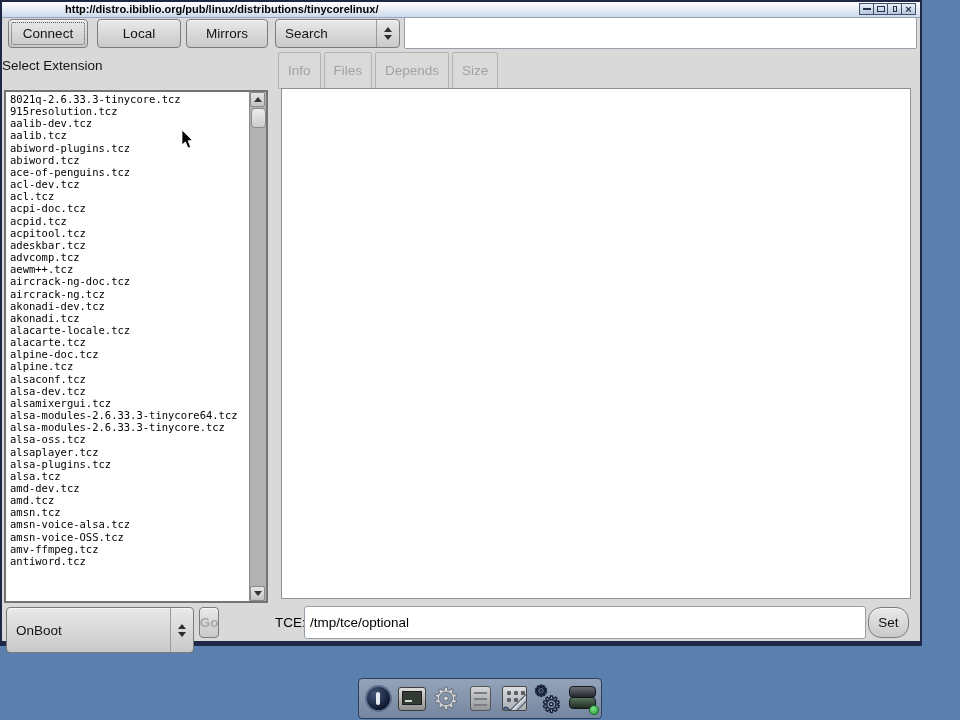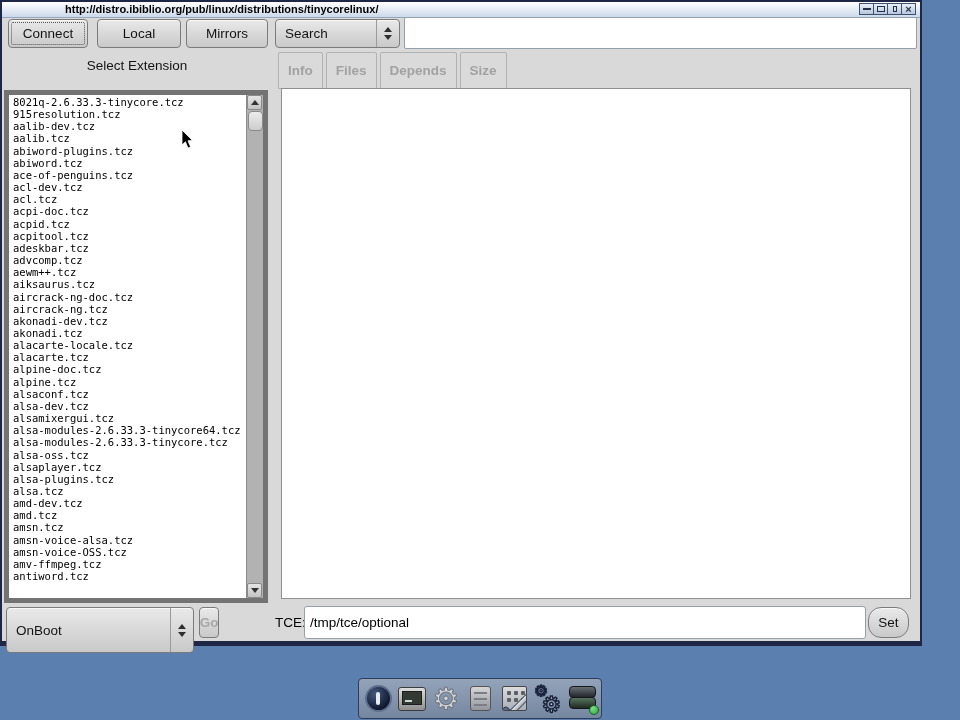--- a/index.html
+++ b/index.html
@@ -59,35 +59,35 @@
   .tri-down{width:0;height:0;border-left:4px solid transparent;border-right:4px solid transparent;border-top:5px solid #2e2e2e;}
   
   .text-input{
     position:absolute;box-sizing:border-box;
     background:#fff;border:1px solid #96a0aa;border-radius:2px;
     font-size:13.5px;color:#000;padding:0 0 0 5px;outline:none;
     font-family:"Liberation Sans",sans-serif;
   }
   
   .select-ext{
-    position:absolute;left:0;top:56px;width:270px;text-align:center;
+    position:absolute;left:0;top:56px;width:270px;text-align:left;
     font-size:13.5px;color:#141414;
   }
   
   .tabs{position:absolute;left:276px;top:50px;height:37px;display:flex;gap:3px;}
   .tab{
     box-sizing:border-box;height:37px;padding:0 9px;
     background:#dadada;border:1px solid #b2b2b2;border-radius:2px 2px 0 0;
     font-size:13.5px;color:#a2a2a2;
-    display:flex;align-items:center;justify-content:center;font-weight:bold;
+    display:flex;align-items:center;justify-content:center;
   }
   
   .listbox{
     position:absolute;left:2px;top:88px;width:264px;height:513px;
-    background:#fff;border:5px solid #737373;box-sizing:border-box;
+    background:#fff;border:2px solid #737373;box-sizing:border-box;
   }
   .list-rows{
     position:absolute;left:0;top:1px;right:17px;bottom:0;overflow:hidden;
     padding-left:4px;
   }
   .row{
     font-family:"DejaVu Sans Mono",monospace;
     font-size:10.5px;line-height:12.15px;color:#000;white-space:nowrap;
   }
   .scrollbar{
@@ -230,21 +230,20 @@
         <div class="row">abiword.tcz</div>
         <div class="row">ace-of-penguins.tcz</div>
         <div class="row">acl-dev.tcz</div>
         <div class="row">acl.tcz</div>
         <div class="row">acpi-doc.tcz</div>
         <div class="row">acpid.tcz</div>
         <div class="row">acpitool.tcz</div>
         <div class="row">adeskbar.tcz</div>
         <div class="row">advcomp.tcz</div>
         <div class="row">aewm++.tcz</div>
-        <div class="row">aiksaurus.tcz</div>
         <div class="row">aircrack-ng-doc.tcz</div>
         <div class="row">aircrack-ng.tcz</div>
         <div class="row">akonadi-dev.tcz</div>
         <div class="row">akonadi.tcz</div>
         <div class="row">alacarte-locale.tcz</div>
         <div class="row">alacarte.tcz</div>
         <div class="row">alpine-doc.tcz</div>
         <div class="row">alpine.tcz</div>
         <div class="row">alsaconf.tcz</div>
         <div class="row">alsa-dev.tcz</div>

